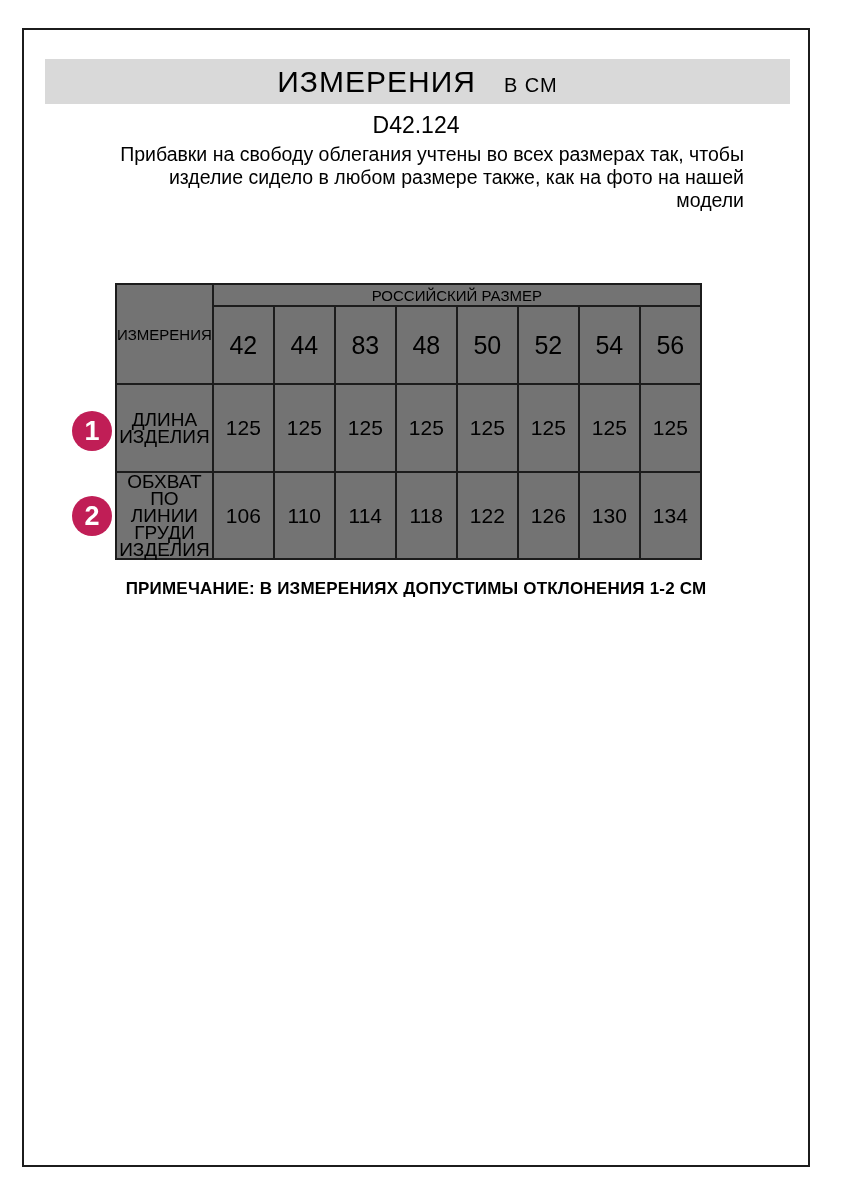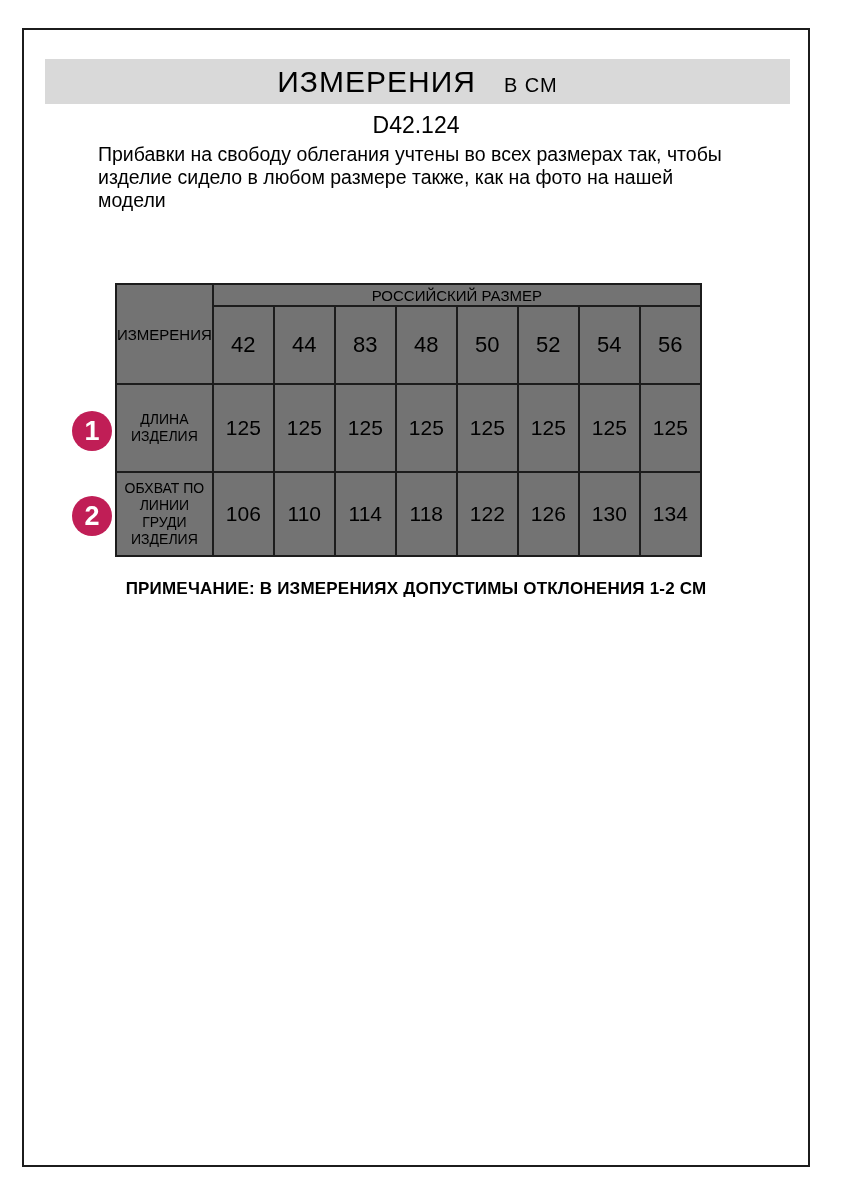--- a/index.html
+++ b/index.html
@@ -61,24 +61,24 @@
     position: absolute;
     left: 0;
     top: 82px;
     width: 100%;
     text-align: center;
     font-size: 23px;
     font-weight: 400;
   }
   .description {
     position: absolute;
-    left: 74px;
+    left: 80px;
     top: 113px;
     width: 640px;
-    text-align: left;
+    text-align: right;
     font-size: 19.5px;
     line-height: 23px;
     font-weight: 400;
   }
   .size-table {
     position: absolute;
     left: 91px;
     top: 253px;
     border-collapse: collapse;
     table-layout: fixed;
@@ -92,22 +92,22 @@
     font-weight: 400;
   }
   .col-label { width: 96px; }
   .col-size  { width: 61px; }
   tr.r-header    { height: 22px; }
   tr.r-sizes     { height: 78px; }
   tr.r-data-1    { height: 88px; }
   tr.r-data-2    { height: 84px; }
   .cell-size-group { font-size: 15px; }
   .cell-measurements { font-size: 15px; }
-  .cell-size { font-size: 22px; font-weight: 700; margin-top: 48px; }
-  .cell-label { font-size: 14px; line-height: 17px; padding: 2px 4px; }
+  .cell-size { font-size: 25px; font-weight: 700; margin-top: 48px; }
+  .cell-label { font-size: 19px; line-height: 17px; padding: 2px 4px; }
   .cell-value { font-size: 21px; }
   .marker {
     position: absolute;
     width: 40px;
     height: 40px;
     border-radius: 50%;
     background: #c01e56;
     color: #ffffff;
     display: flex;
     align-items: center;

